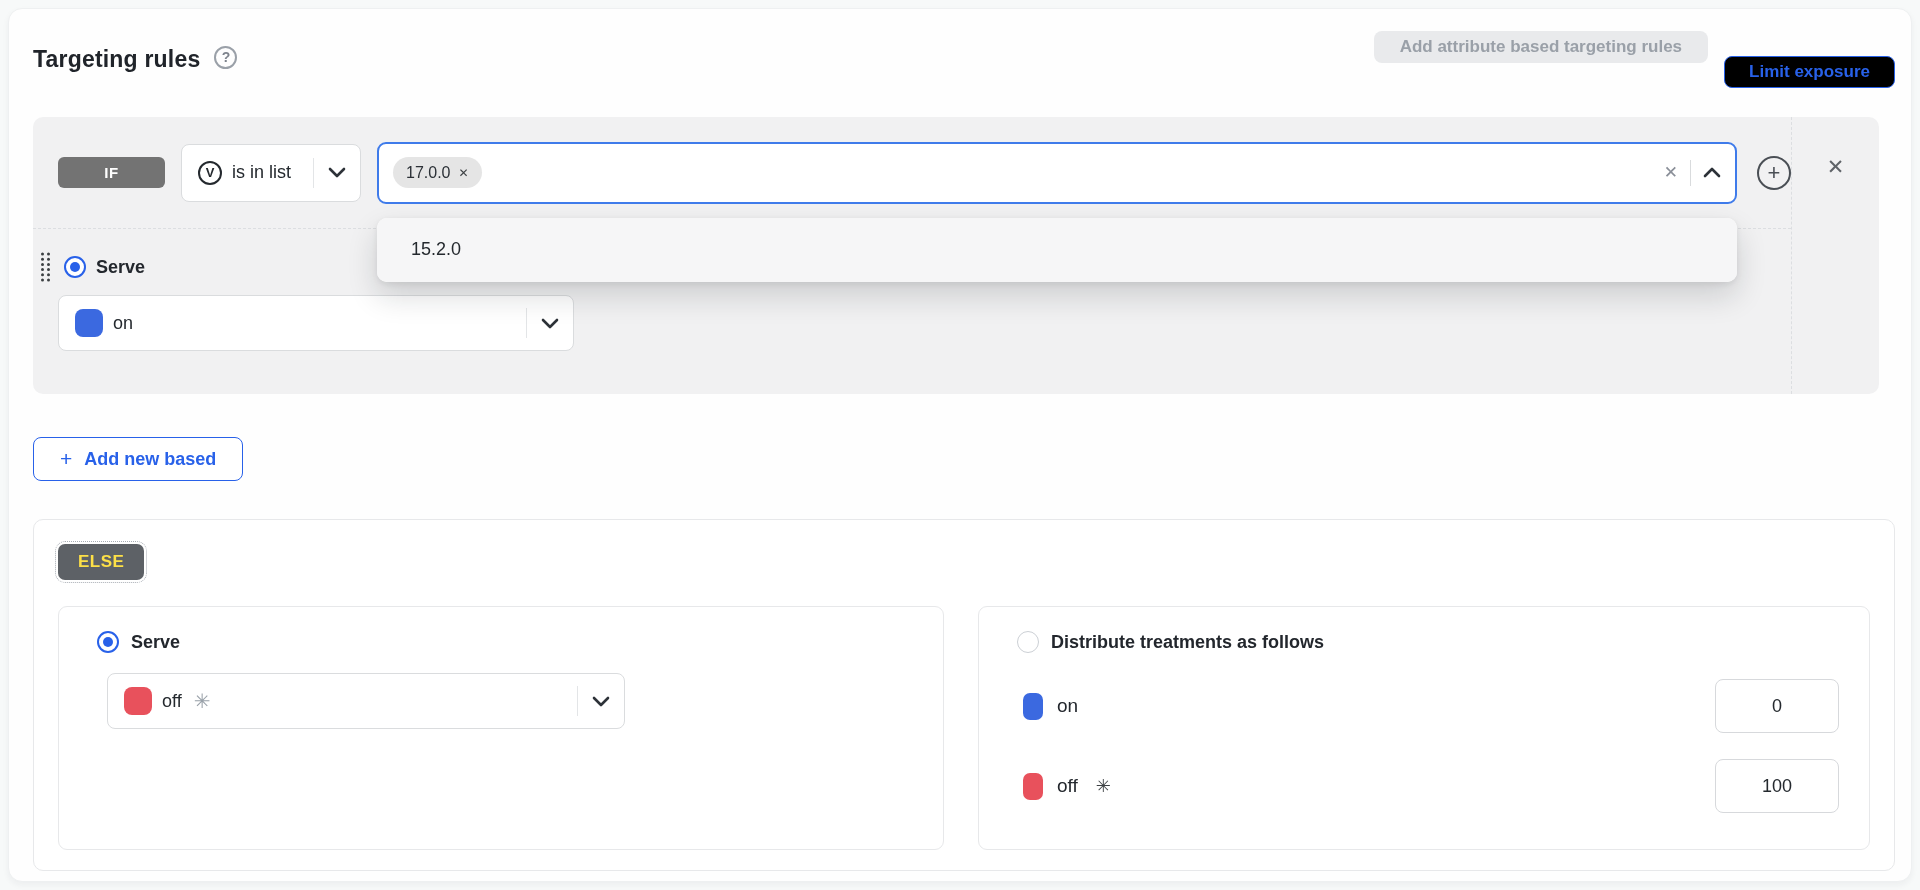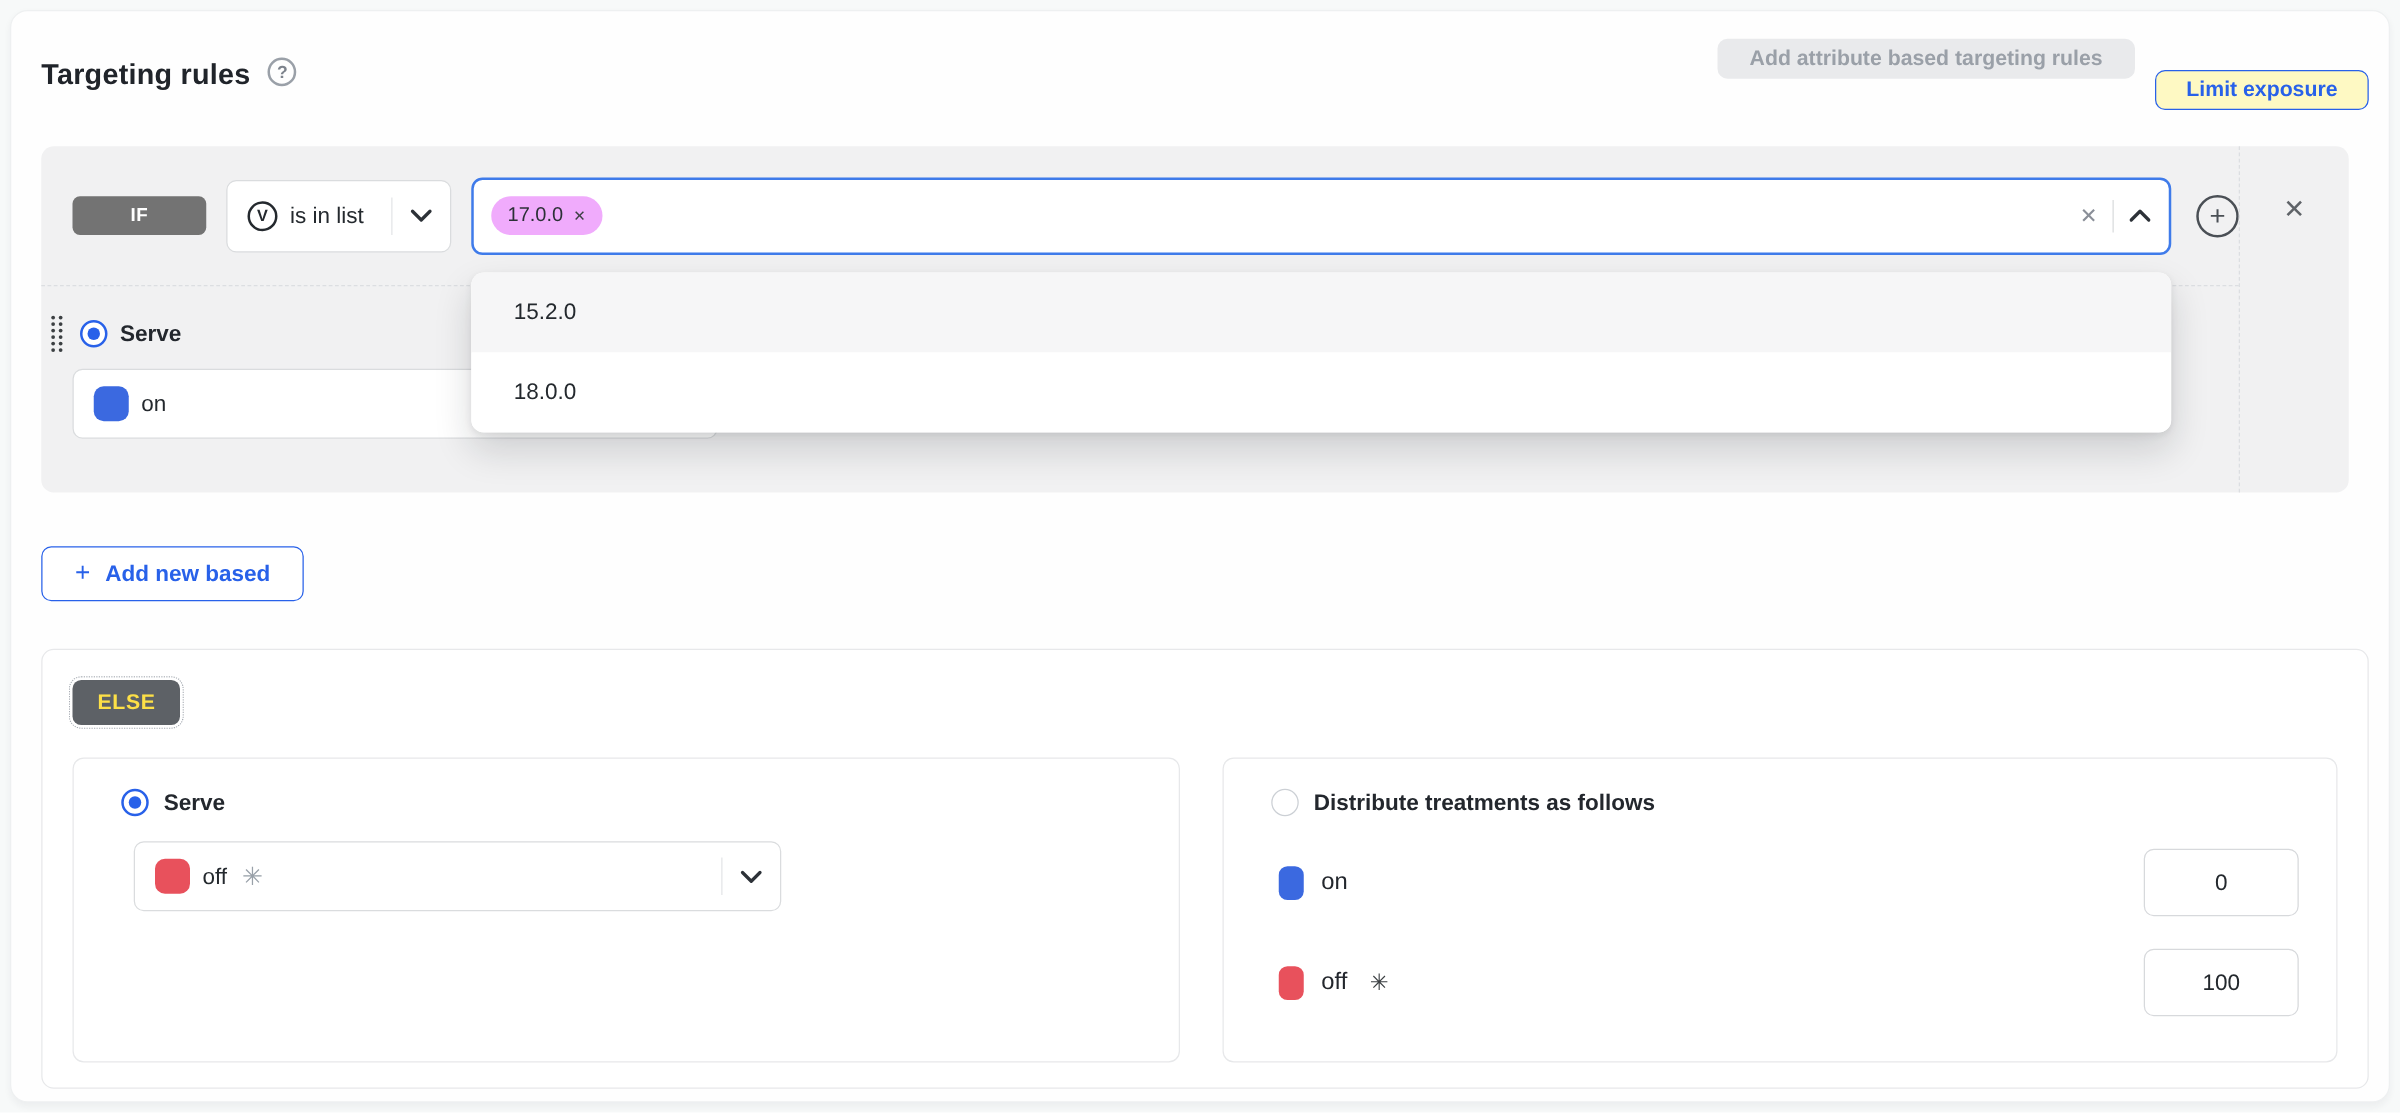--- a/index.html
+++ b/index.html
@@ -25,21 +25,21 @@
     color:#7d838c; font-size:14px; font-weight:700;
     display:flex; align-items:center; justify-content:center; cursor:pointer;
   }
   .header-actions { display:flex; gap:16px; }
   .btn { height:32px; border-radius:8px; font-size:17px; font-weight:700; cursor:pointer;
          font-family:"Liberation Sans", sans-serif; }
   .btn-disabled {
     background:#e9eaec; border:none; color:#9aa0a8; padding:0 26px;
   }
   .btn-outline {
-    background:#fef9c3; border:1.5px solid #2861e9; color:#2861e9; padding:0 24px;margin-top:25px;
+    background:#000000; border:1.5px solid #2861e9; color:#2861e9; padding:0 24px;margin-top:25px;
   }
   
   .rule-card {
     position:relative; margin:36px 16px 0 0; height:277px;
     background:#f1f1f2; border-radius:10px;
   }
   .rule-close-rail {
     position:absolute; top:0; right:0; width:88px; height:100%;
     border-left:1px dashed #dcdee1;
   }
@@ -65,21 +65,21 @@
     width:24px; height:24px; border-radius:50%; border:2.5px solid #24292e;
     display:flex; align-items:center; justify-content:center;
     font-size:13px; font-weight:700; color:#24292e; flex:0 0 auto;
   }
   .value-input {
     position:relative; flex:1 1 auto; height:62px; background:#fff;
     border:2px solid #3f7bea; border-radius:9px;
     display:flex; align-items:center; padding:0 110px 0 14px; cursor:text;
   }
   .chip {
-    background:#f0abfc; border-radius:16px; height:31px; padding:6px 13px;
+    background:#e5e5e5; border-radius:16px; height:31px; padding:6px 13px;
     display:flex; align-items:center; gap:8px; font-size:16px; color:#2b3036;
   }
   .chip-x { font-size:12px; color:#3c4043; cursor:pointer; }
   .input-controls { position:absolute; right:14px; top:0; height:100%;
     display:flex; align-items:center; gap:12px; }
   .clear-x { font-size:17px; color:#8a8f98; cursor:pointer; }
   .ctl-div { width:1px; height:26px; background:#d9dbdd; }
   .chev { display:block; cursor:pointer; }
   .menu {
     position:absolute; left:-2px; right:-2px; top:calc(100% + 16px);
@@ -197,21 +197,20 @@
         </span>
         <div class="input-controls">
           <span class="clear-x">✕</span>
           <span class="ctl-div"></span>
           <svg class="chev" width="18" height="11" viewBox="0 0 18 11">
             <polyline points="2,9 9,2 16,9" fill="none" stroke="#2d3238" stroke-width="2.6" stroke-linecap="round" stroke-linejoin="round"></polyline>
           </svg>
         </div>
         <div class="menu">
           <div class="menu-item hl">15.2.0</div>
-          <div class="menu-item">18.0.0</div>
         </div>
       </div>
 
       <span class="plus-circle">
         <span>+</span>
       </span>
     </div>
 
     <div class="serve-row">
       <span class="drag-handle">

